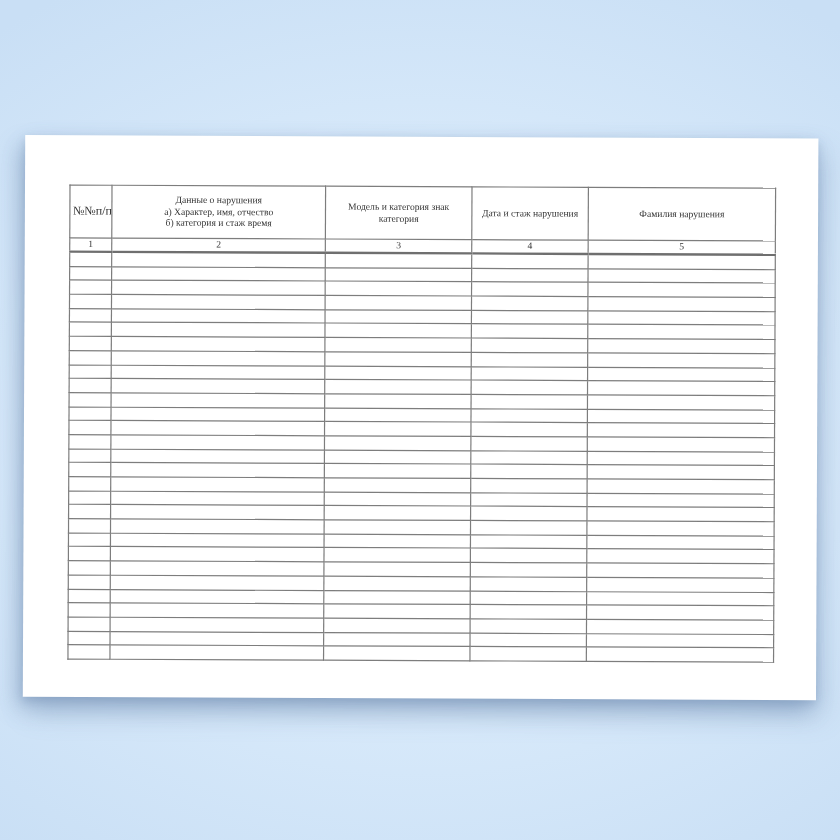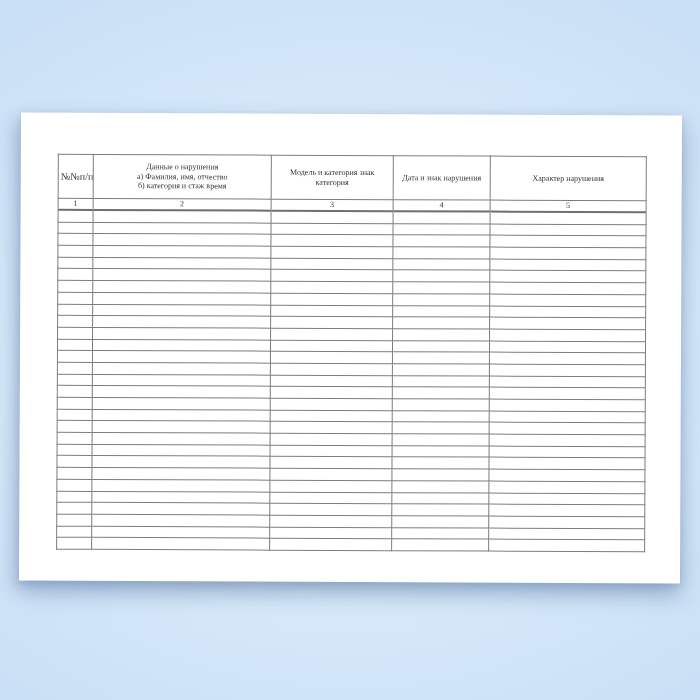--- a/index.html
+++ b/index.html
@@ -91,32 +91,32 @@
           <col style="width: 97px;">
           <col style="width: 156px;">
         </colgroup>
       <thead>
           <tr>
             <th class="col-1">
               <span class="hline">№№п/п</span>
             </th>
             <th class="col-2">
               <span class="hline">Данные о нарушения</span>
-              <span class="hline">а) Фамилия, имя, отчество</span>
+              <span class="hline">а) Характер, имя, отчество</span>
               <span class="hline">б) категория и стаж время</span>
             </th>
             <th class="col-3">
               <span class="hline">Модель и категория знак</span>
               <span class="hline">категория</span>
             </th>
             <th class="col-4">
-              <span class="hline">Дата и знак нарушения</span>
+              <span class="hline">Дата и стаж нарушения</span>
             </th>
             <th class="col-5">
-              <span class="hline">Характер нарушения</span>
+              <span class="hline">Фамилия нарушения</span>
             </th>
           </tr>
           <tr class="num-row">
             <td>1</td>
             <td>2</td>
             <td>3</td>
             <td>4</td>
             <td>5</td>
           </tr>
         </thead>

